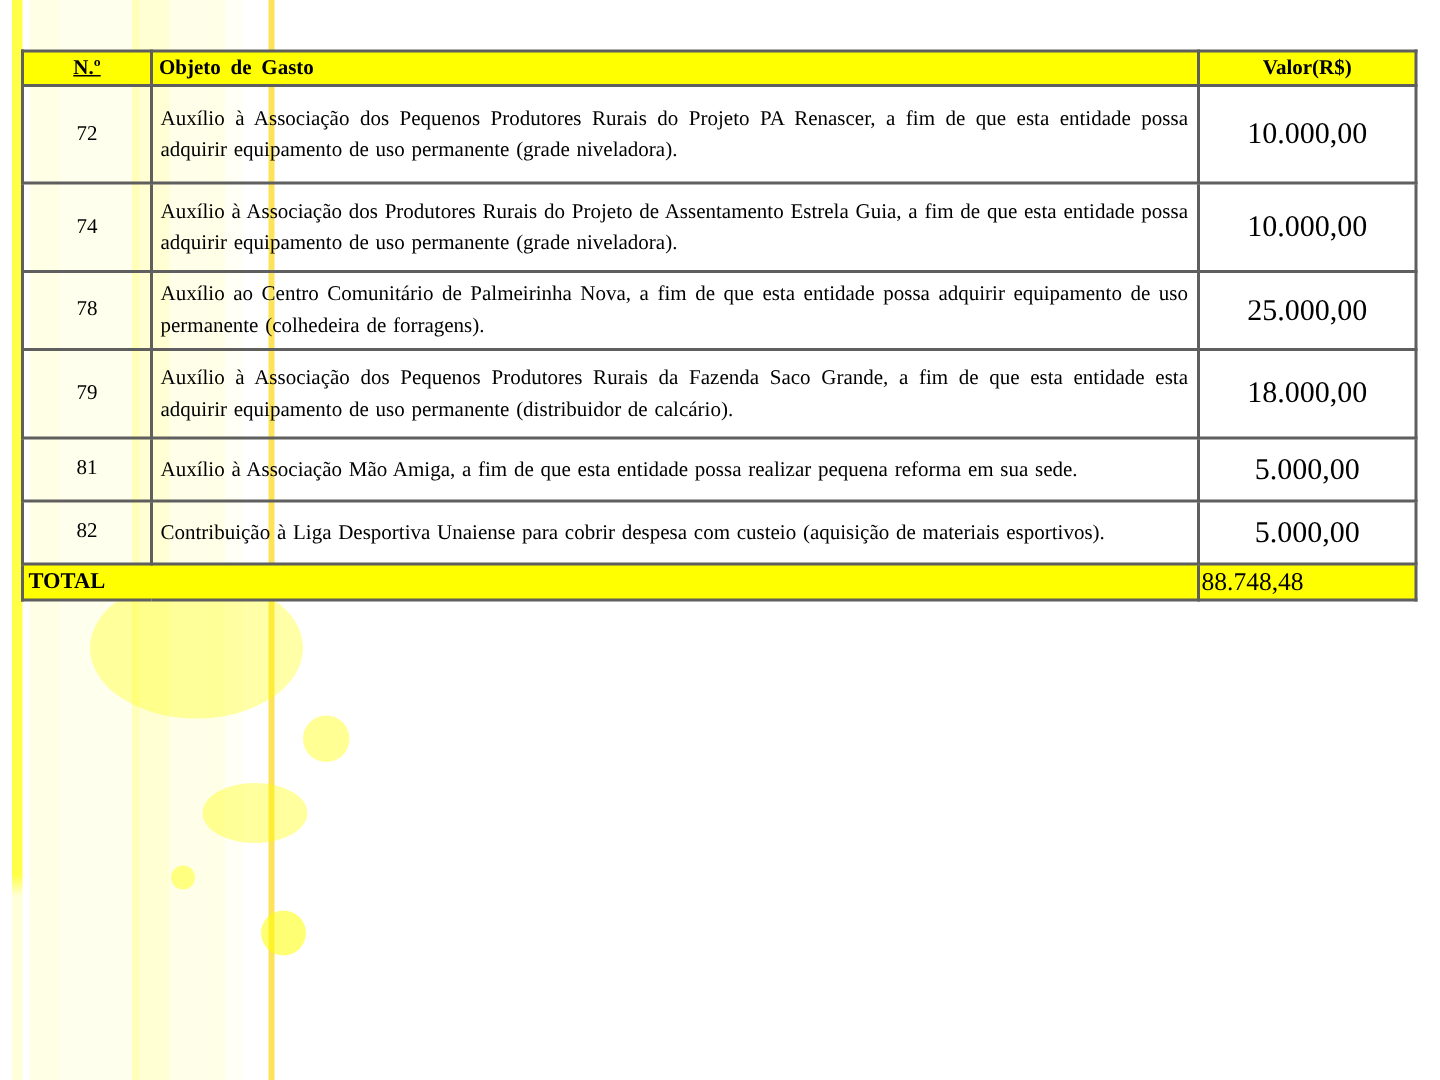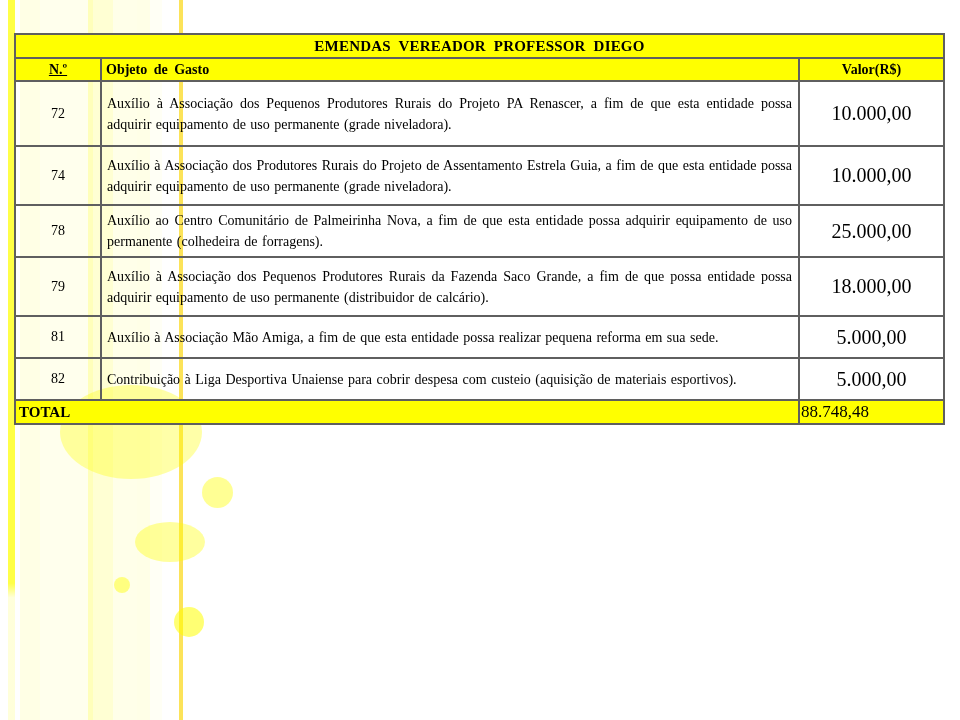--- a/index.html
+++ b/index.html
@@ -79,23 +79,20 @@
   <div class="circle c4"></div>
   <div class="circle c5"></div>
 
   <table class="emendas">
     <colgroup>
       <col style="width:86px">
       <col style="width:698px">
       <col style="width:145px">
     </colgroup>
     <tbody>
-      <tr>
-        <td colspan="3" class="yellow title-cell">EMENDAS VEREADOR PROFESSOR DIEGO</td>
-      </tr>
       <tr class="head-row">
         <td class="yellow head-num">N.º</td>
         <td class="yellow head-obj">Objeto de Gasto</td>
         <td class="yellow head-val">Valor(R$)</td>
       </tr>
 
       <tr class="h69">
         <td class="num">72</td>
         <td class="desc">Auxílio à Associação dos Pequenos Produtores Rurais do Projeto PA Renascer, a fim de que esta entidade possa adquirir equipamento de uso permanente (grade niveladora).</td>
         <td class="valor">10.000,00</td>
@@ -105,21 +102,21 @@
         <td class="desc">Auxílio à Associação dos Produtores Rurais do Projeto de Assentamento Estrela Guia, a fim de que esta entidade possa adquirir equipamento de uso permanente (grade niveladora).</td>
         <td class="valor">10.000,00</td>
       </tr>
       <tr class="h64">
         <td class="num">78</td>
         <td class="desc">Auxílio ao Centro Comunitário de Palmeirinha Nova, a fim de que esta entidade possa adquirir equipamento de uso permanente (colhedeira de forragens).</td>
         <td class="valor">25.000,00</td>
       </tr>
       <tr class="h63">
         <td class="num">79</td>
-        <td class="desc">Auxílio à Associação dos Pequenos Produtores Rurais da Fazenda Saco Grande, a fim de que possa entidade possa adquirir equipamento de uso permanente (distribuidor de calcário).</td>
+        <td class="desc">Auxílio à Associação dos Pequenos Produtores Rurais da Fazenda Saco Grande, a fim de que esta entidade esta adquirir equipamento de uso permanente (distribuidor de calcário).</td>
         <td class="valor">18.000,00</td>
       </tr>
       <tr class="h46">
         <td class="num">81</td>
         <td class="desc">Auxílio à Associação Mão Amiga, a fim de que esta entidade possa realizar pequena reforma em sua sede.</td>
         <td class="valor">5.000,00</td>
       </tr>
       <tr class="h46">
         <td class="num">82</td>
         <td class="desc">Contribuição à Liga Desportiva Unaiense para cobrir despesa com custeio (aquisição de materiais esportivos).</td>

